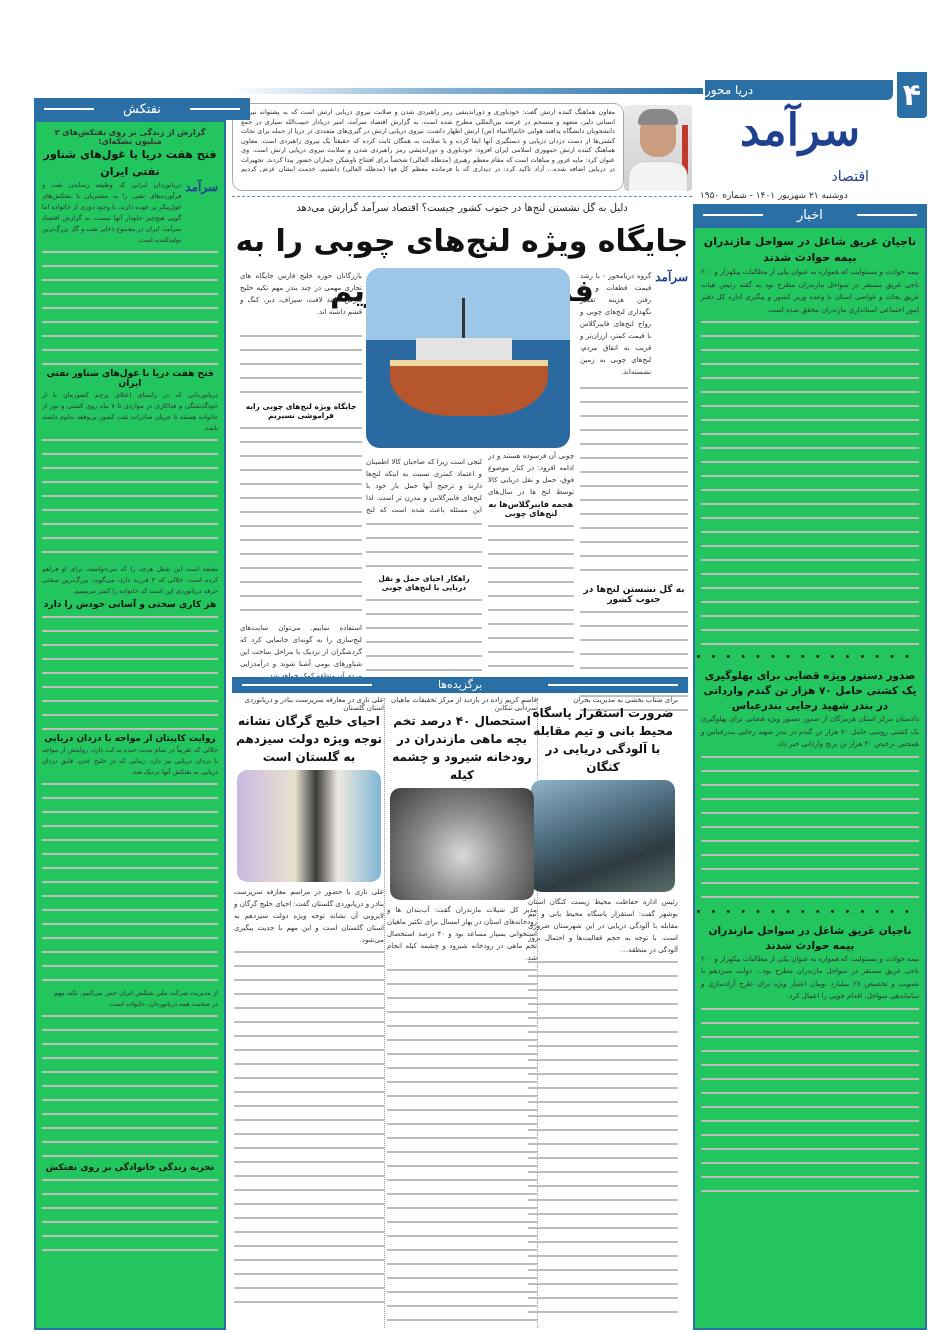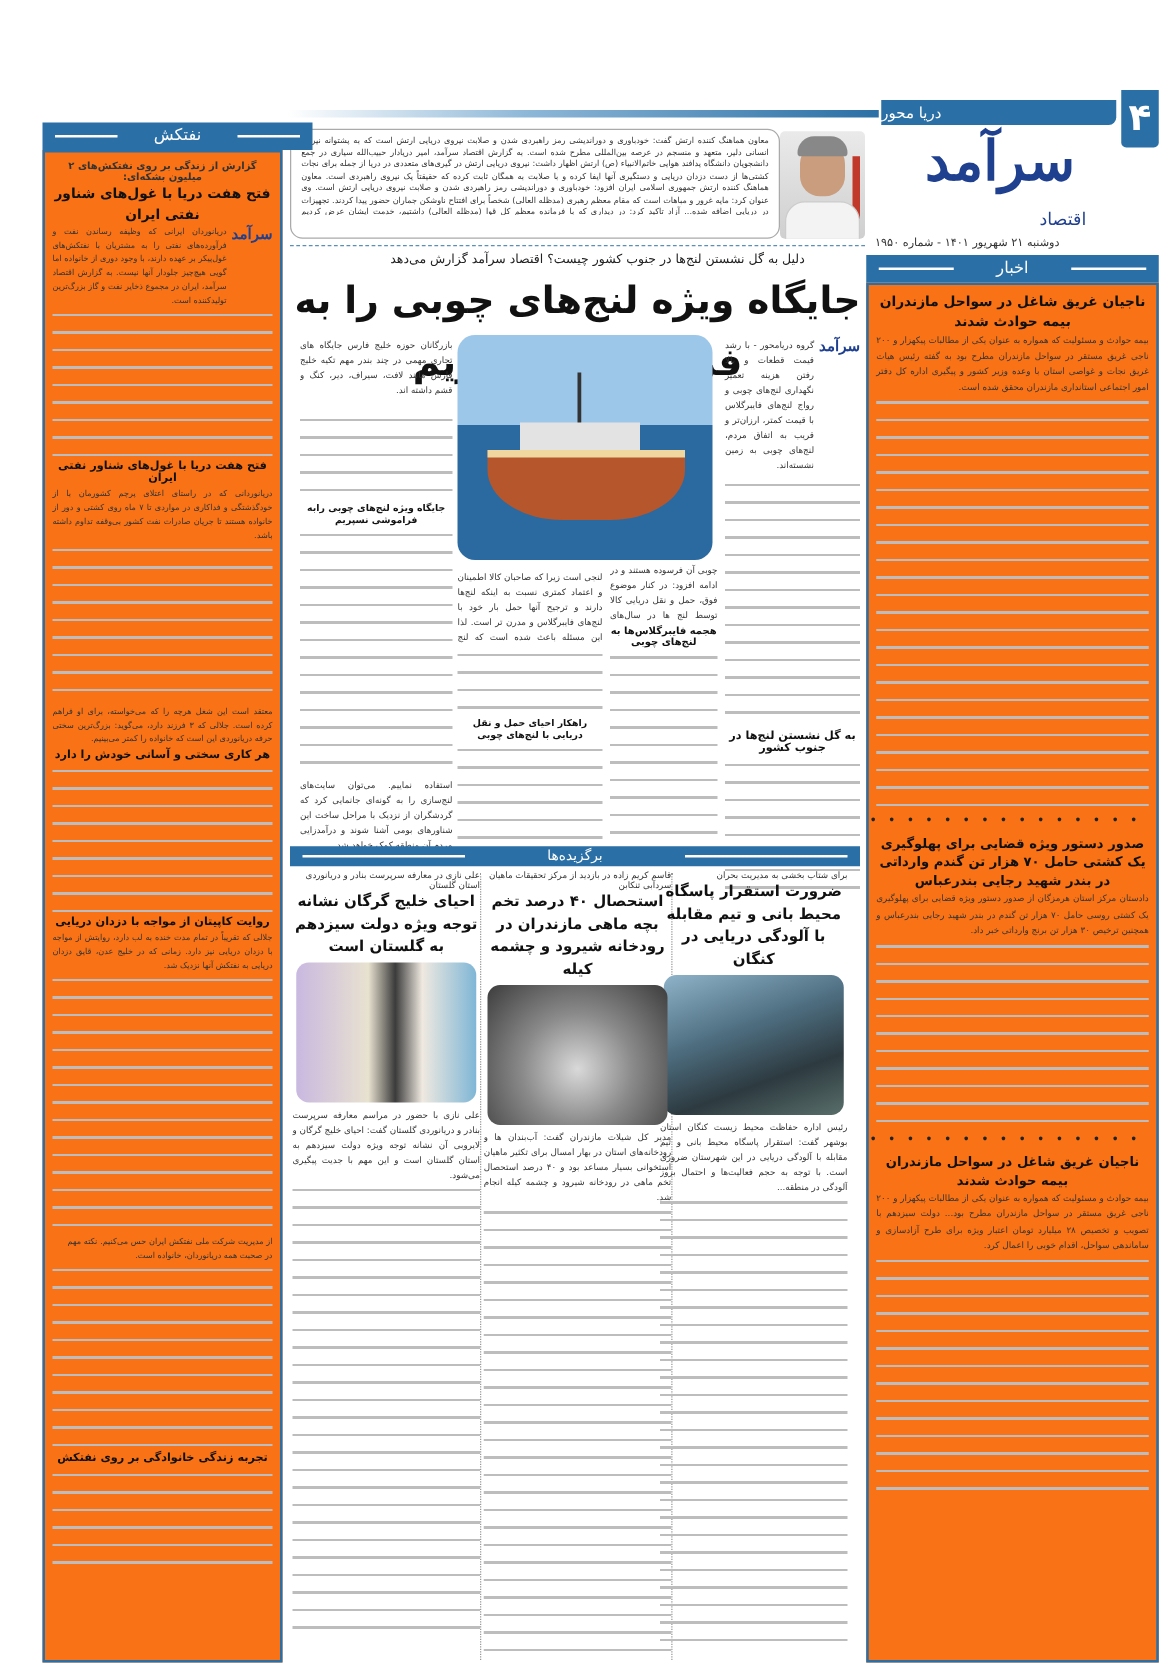--- a/index.html
+++ b/index.html
@@ -11,21 +11,21 @@
   .section-band { position: absolute; right: 40px; top: 80px; width: 188px; height: 20px; background: #2a6fa5; color: #fff; font-size: 12px; text-align: left; line-height: 20px; border-radius: 0 0 6px 0; }
   .top-rule { position: absolute; left: 230px; right: 230px; top: 88px; height: 6px; background: linear-gradient(to left, #2a6fa5, #8fb8d8 60%, #ffffff); }
 
   
   .logo { position: absolute; right: 48px; top: 100px; width: 170px; height: 88px; text-align: center; }
   .logo .big { font-family: "DejaVu Serif", serif; font-size: 44px; font-weight: bold; color: #1f3f8f; line-height: 60px; }
   .logo .small { font-size: 14px; color: #1f3f8f; position: absolute; right: 16px; bottom: 4px; }
   .dateline { position: absolute; right: 48px; top: 190px; width: 185px; font-size: 9px; color: #333; text-align: left; }
 
   
-  .colbox { position: absolute; border: 2px solid #2a6fa5; background: #f97316; }
+  .colbox { position: absolute; border: 2px solid #2a6fa5; background: #22c55e; }
   .colhead { position: absolute; height: 22px; background: #2a6fa5; color: #fff; font-size: 13px; text-align: center; line-height: 22px; }
   .colhead .rule { position: absolute; top: 10px; height: 2px; width: 60px; background: #fff; }
   .colhead .rule.r { right: 10px; }
   .colhead .rule.l { left: 10px; }
 
   .kicker { font-size: 9px; color: #333; text-align: center; }
   .title-sm { font-weight: bold; font-size: 12px; text-align: center; line-height: 17px; color: #111; }
   .body-txt { font-size: 8px; line-height: 14px; text-align: justify; color: #333; }
   .sub-h { font-weight: bold; font-size: 9px; text-align: center; color: #111; margin: 2px 0; }
   .dots { text-align: center; font-size: 10px; letter-spacing: 9px; color: #222; line-height: 14px; margin: 4px 0; }
@@ -35,21 +35,21 @@
   .interview { position: absolute; left: 232px; top: 103px; width: 460px; height: 88px; border: 1px solid #aaa; border-radius: 10px; padding: 4px 8px; }
   .interview .h { font-weight: bold; font-size: 13px; text-align: right; }
   .portrait { position: absolute; left: 624px; top: 105px; width: 68px; height: 86px; background: linear-gradient(#eaeaea, #cfcfcf); border-radius: 4px; overflow: hidden; }
   .portrait .head { position: absolute; left: 16px; top: 8px; width: 36px; height: 44px; background: #c99d7d; border-radius: 18px 18px 16px 16px; }
   .portrait .hair { position: absolute; left: 14px; top: 4px; width: 40px; height: 16px; background: #888; border-radius: 20px 20px 4px 4px; }
   .portrait .suit { position: absolute; left: 4px; top: 56px; width: 60px; height: 36px; background: #f3f3f3; border-radius: 16px 16px 0 0; border: 1px solid #ccc; }
   .portrait .flag { position: absolute; left: 58px; top: 20px; width: 6px; height: 50px; background: #c0392b; }
 
   .dashed-sep { position: absolute; left: 232px; top: 196px; width: 460px; border-top: 1px dashed #5a8fb8; }
 
-  .main-kicker { position: absolute; left: 248px; top: 202px; width: 460px; font-size: 10px; text-align: center; color: #222; }
+  .main-kicker { position: absolute; left: 232px; top: 202px; width: 460px; font-size: 10px; text-align: center; color: #222; }
   .main-title { position: absolute; left: 232px; top: 216px; width: 460px; font-size: 30px; font-weight: bold; text-align: center; line-height: 50px; color: #111; letter-spacing: -1px; }
 
   .photo-boat { position: absolute; left: 366px; top: 268px; width: 204px; height: 180px; border-radius: 14px; overflow: hidden; background: linear-gradient(#9cc7e8 0 40%, #2b6aa0 40% 100%); }
   .photo-boat .hull { position: absolute; left: 24px; top: 92px; width: 158px; height: 56px; background: #b5562d; border-radius: 0 0 60px 60px / 0 0 40px 40px; }
   .photo-boat .deck { position: absolute; left: 50px; top: 70px; width: 96px; height: 26px; background: #e3e3e3; }
   .photo-boat .mast { position: absolute; left: 96px; top: 30px; width: 3px; height: 44px; background: #333; }
   .photo-boat .stripe { position: absolute; left: 24px; top: 92px; width: 158px; height: 6px; background: #f0d7a0; }
 
   .col-text { position: absolute; }
 

